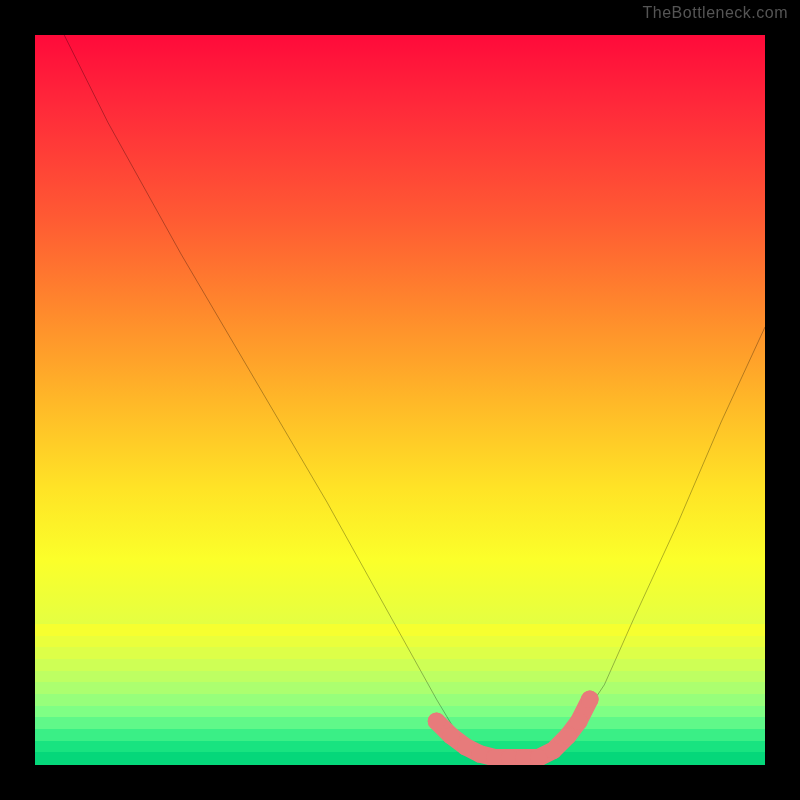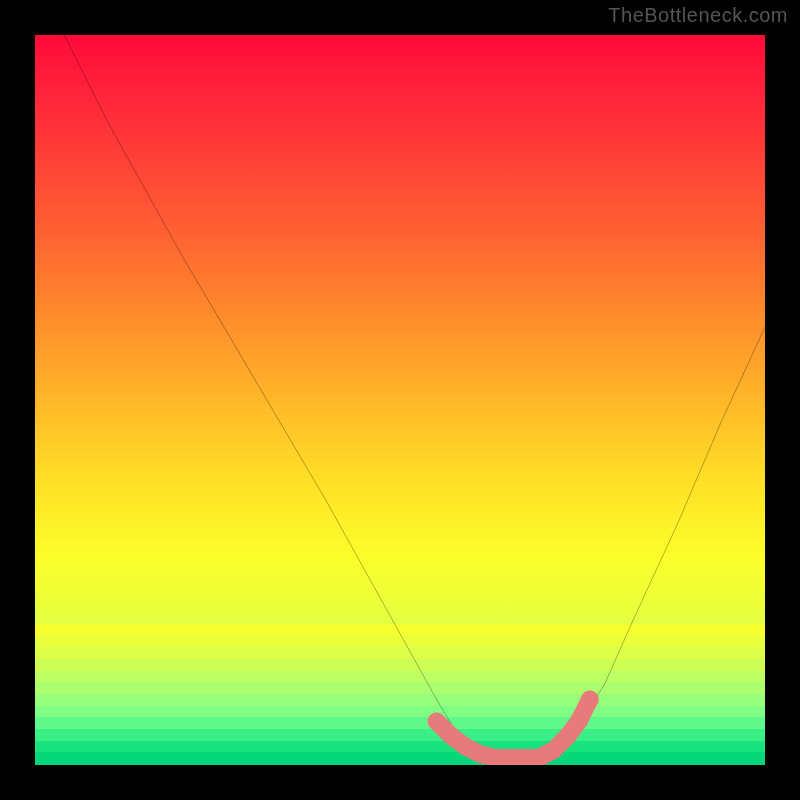--- a/index.html
+++ b/index.html
@@ -15,21 +15,21 @@
     position: relative;
     width: 800px;
     height: 800px;
     background: #000;
   }
   .watermark {
     position: absolute;
     top: 4px;
     right: 12px;
     color: #555;
-    font-size: 20px;
+    font-size: 16px;
     font-weight: 500;
     letter-spacing: 0.5px;
     user-select: none;
   }
   .plot {
     position: absolute;
     left: 35px;
     top: 35px;
     width: 730px;
     height: 730px;

